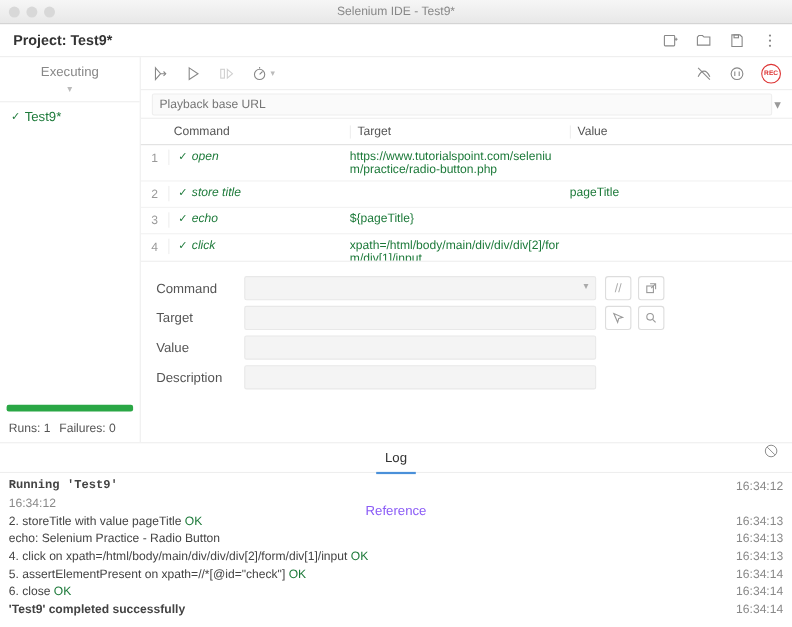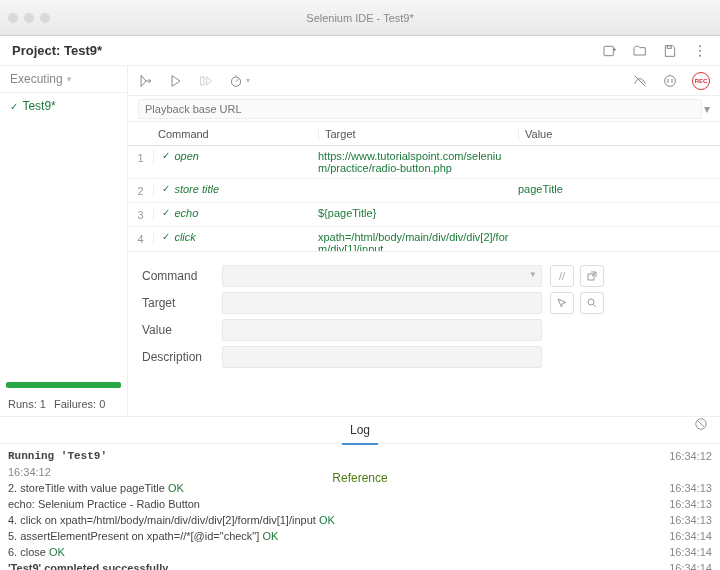--- a/index.html
+++ b/index.html
@@ -1,26 +1,26 @@
 <!DOCTYPE html>
 <html><head>
 <meta charset="utf-8">
 <style>
 * { box-sizing: border-box; margin: 0; padding: 0; font-family: -apple-system, BlinkMacSystemFont, "Segoe UI", Arial, sans-serif; }
 body { width: 720px; height: 570px; background: #fff; font-size: 12px; color: #333; overflow: hidden; }
-.titlebar { height: 36px; background: linear-gradient(#f6f6f6,#e8e8e8); display: flex; align-items: center; padding: 0 8px; border-bottom: 1px solid #d0d0d0; position: relative; }
+.titlebar { height: 22px; background: linear-gradient(#f6f6f6,#e8e8e8); display: flex; align-items: center; padding: 0 8px; border-bottom: 1px solid #d0d0d0; position: relative; }
 .traffic { display: flex; gap: 6px; }
 .dot { width: 10px; height: 10px; border-radius: 50%; background: #d8d8d8; }
 .window-title { position: absolute; left: 0; right: 0; text-align: center; font-size: 11px; color: #888; pointer-events: none;}
 .project-bar { height: 30px; display: flex; align-items: center; justify-content: space-between; padding: 4px 12px; border-bottom: 1px solid #eee; }
 .project-label { font-size: 13px; font-weight: 600; }
 .icon-row { display: flex; gap: 14px; align-items: center; }
 .main { display: flex; height: 350px; }
 .sidebar { width: 128px; border-right: 1px solid #eee; display: flex; flex-direction: column; }
-.sidebar-top { padding: 6px 10px; border-bottom: 1px solid #eee; color: #888; display:flex; align-items:center; gap:4px;}
+.sidebar-top { padding: 6px 10px; border-bottom: 1px solid #eee; color: #888; display:flex; align-items:center; gap:4px;flex-direction:column;}
 .test-list { flex: 1; }
 .test-item { padding: 6px 10px; font-size: 12px; color: #1d7a3a; display:flex; align-items:center; gap:4px;}
 .progress { height: 6px; background: #2aa745; margin: 4px 6px; border-radius: 2px;}
 .run-summary { padding: 6px 8px; font-size: 11px; color: #555; display:flex; gap:8px;}
 .content { flex: 1; display: flex; flex-direction: column; }
 .toolbar { height: 30px; border-bottom: 1px solid #eee; display: flex; align-items: center; justify-content: space-between; padding: 0 10px; }
 .tool-left, .tool-right { display: flex; gap: 14px; align-items: center; }
 .url-row { height: 26px; border-bottom: 1px solid #eee; display: flex; align-items: center; padding: 0 10px; gap: 20px;}
 .url-input { flex: 1; border: none; outline: none; font-size: 11px; color: #888; background:#fafafa; border:1px solid #eee; border-radius:2px; padding:3px 6px;}
 .dropdown-arrow { color:#999; margin-left:-18px; pointer-events:none;}
@@ -35,21 +35,21 @@
 .cmd-row .cell-tgt { width: 200px; padding: 0 4px; color: #1d7a3a; font-size:11px; word-break:break-all;}
 .cmd-row .cell-val { flex: 1; padding: 0 4px; color: #1d7a3a; font-size:11px;}
 .check { color:#1d7a3a; font-style:normal; font-size:10px;}
 .editor { padding: 8px 14px; border-top:1px solid #eee;}
 .ed-row { display: flex; align-items: center; margin: 5px 0; }
 .ed-row label { width: 80px; font-size: 12px; color: #555;}
 .ed-row .field { flex: 1; height: 22px; background: #f4f4f4; border:1px solid #e8e8e8; border-radius:2px; max-width:320px;}
 .ed-row .btns { display:flex; gap:6px; margin-left:8px;}
 .mini-btn { width:24px; height:22px; border:1px solid #ddd; border-radius:3px; display:flex; align-items:center;justify-content:center; color:#aaa; font-size:11px;}
 .tabs { display: flex; border-top: 1px solid #eee; border-bottom: 1px solid #eee; height: 28px; align-items:center; padding:0 10px; gap:20px; position:relative;flex-direction:column;}
-.tab { font-size: 12px; color: #4d7c0f; padding: 6px 8px;}
+.tab { font-size: 12px; color: #8b5cf6; padding: 6px 8px;}
 .tab.active { border-bottom: 2px solid #4a90d9; color:#333;}
 .tabs .right-icon { position:absolute; right:12px; color:#888;}
 .log { padding: 4px 8px; font-size: 11px; height:150px; overflow:hidden;}
 .log-line { display: flex; justify-content: space-between; padding: 2px 0; }
 .log-line .msg { color: #444; }
 .log-line .ts { color: #888; }
 .bold { font-weight: 600; font-family: Liberation Mono, monospace; }
 .ok { color: #1d7a3a; }
 .success { color: #1d7a3a; font-weight: 600; }
 .rec-btn { width:18px;height:18px;border:1.5px solid #d33;border-radius:50%;display:flex;align-items:center;justify-content:center;color:#d33;font-size:6px;font-weight:bold;}

